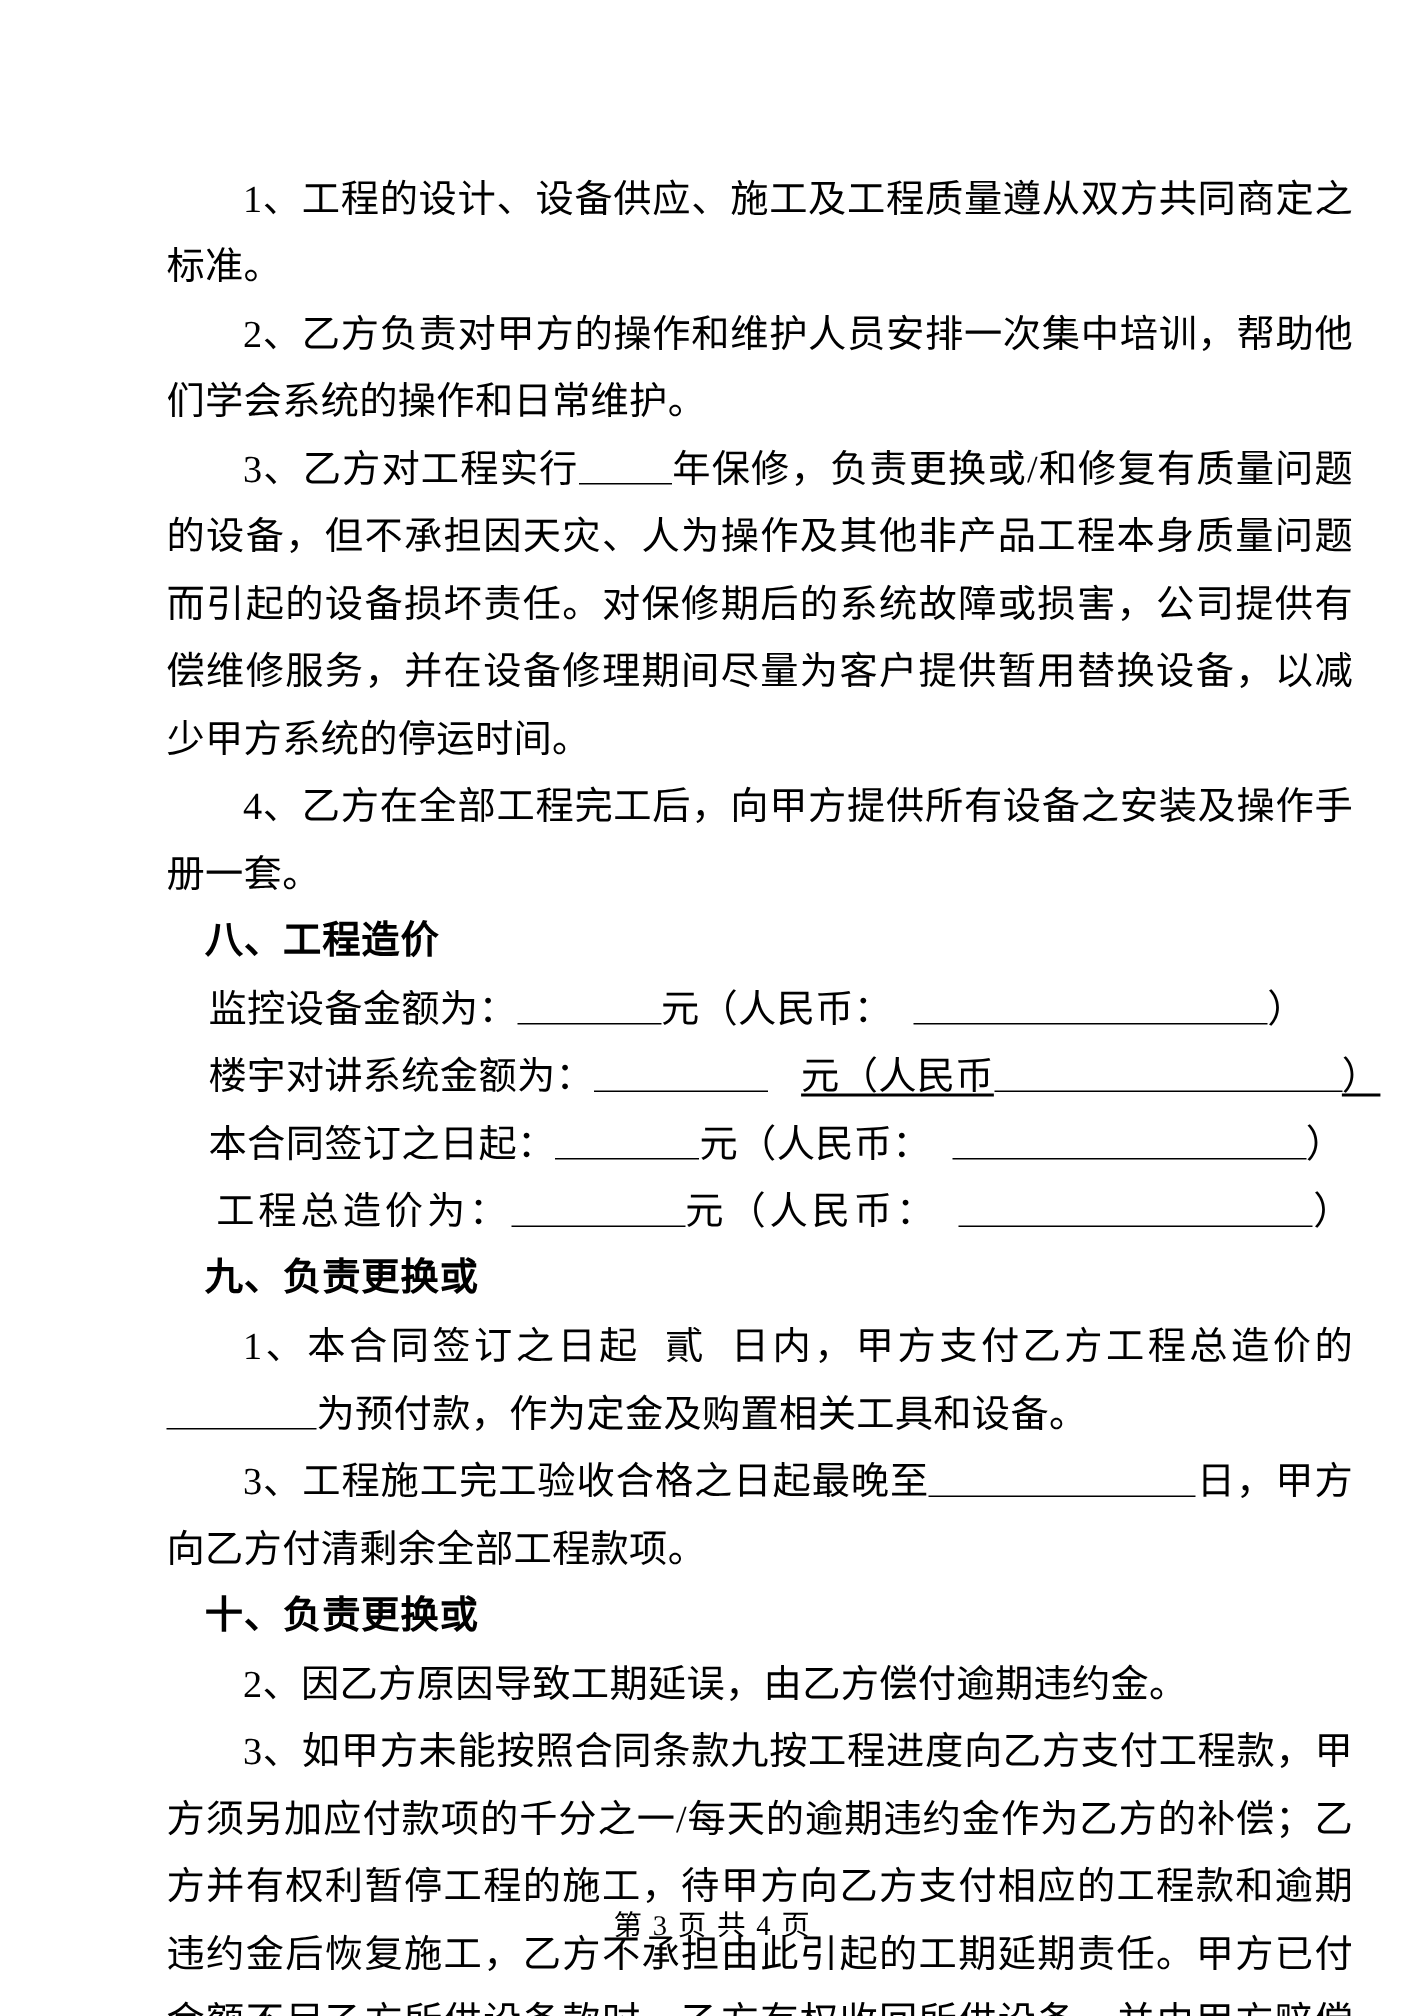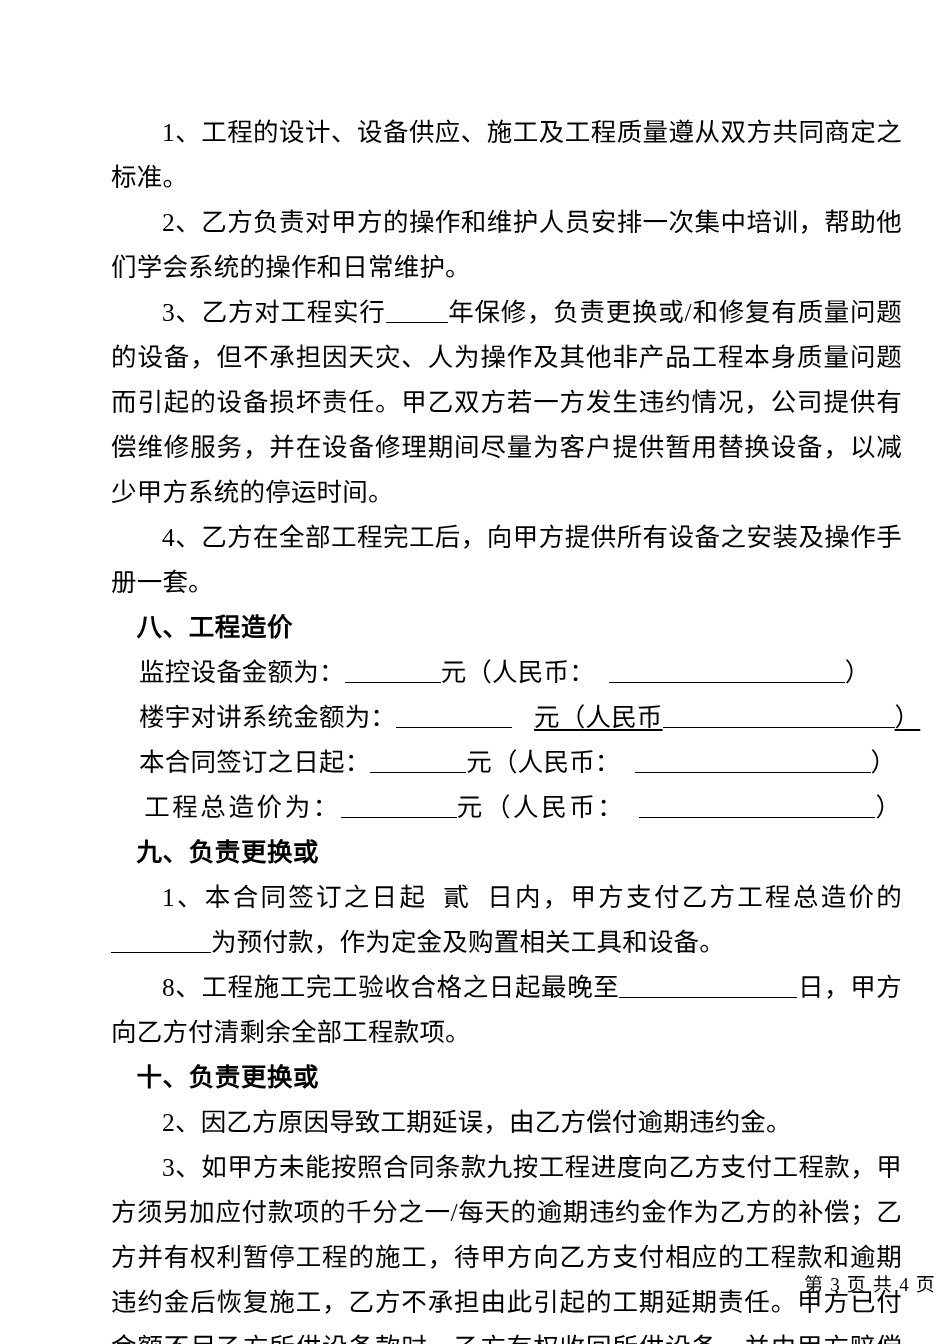--- a/index.html
+++ b/index.html
@@ -75,56 +75,56 @@
   .b-yr   { width: 62px; }
   .b-pct  { width: 100px; }
   .b-date { width: 178px; }
   .gap-sm { display:inline-block; width: 14px; }
   .gap-md { display:inline-block; width: 22px; }
   .footer {
     position: absolute;
     left: 0;
     right: 0;
     bottom: 48px;
-    text-align: right;
+    text-align: center;
     font-size: 19px;
     letter-spacing: 1.2px;
     color: #000;
     font-family: "Liberation Serif", "DejaVu Serif", serif;
   }
 </style>
 </head>
 <body>
 
 <div class="page">
   <div class="doc-body">
 
     <p class="para">1、工程的设计、设备供应、施工及工程质量遵从双方共同商定之标准。</p>
 
     <p class="para">2、乙方负责对甲方的操作和维护人员安排一次集中培训，帮助他们学会系统的操作和日常维护。</p>
 
-    <p class="para"><span>3、乙方对工程实行</span><span class="blank b-yr"></span><span>年保修，负责更换或/和修复有质量问题的设备，但不承担因天灾、人为操作及其他非产品工程本身质量问题而引起的设备损坏责任。甲乙双方若一方发生违约情况，公司提供有偿维修服务，并在设备修理期间尽量为客户提供暂用替换设备，以减少甲方系统的停运时间。</span></p>
+    <p class="para"><span>3、乙方对工程实行</span><span class="blank b-yr"></span><span>年保修，负责更换或/和修复有质量问题的设备，但不承担因天灾、人为操作及其他非产品工程本身质量问题而引起的设备损坏责任。对保修期后的系统故障或损害，公司提供有偿维修服务，并在设备修理期间尽量为客户提供暂用替换设备，以减少甲方系统的停运时间。</span></p>
 
     <p class="para">4、乙方在全部工程完工后，向甲方提供所有设备之安装及操作手册一套。</p>
 
     <h2 class="heading">八、工程造价</h2>
 
     <p class="fill-line"><span>监控设备金额为：</span><span class="blank b-md"></span><span>元（人民币：</span><span class="gap-sm"></span><span class="blank b-name"></span><span>）</span></p>
 
     <p class="fill-line"><span>楼宇对讲系统金额为：</span><span class="blank b-lg"></span><span class="gap-md"></span><span class="u">元（人民币</span><span class="blank b-name2"></span><span class="u">）</span></p>
 
     <p class="fill-line"><span>本合同签订之日起：</span><span class="blank b-md"></span><span>元（人民币：</span><span class="gap-sm"></span><span class="blank b-name"></span><span>）</span></p>
 
     <p class="fill-line wide"><span>工程总造价为：</span><span class="blank b-lg"></span><span>元（人民币：</span><span class="gap-sm"></span><span class="blank b-name"></span><span>）</span></p>
 
     <h2 class="heading">九、负责更换或</h2>
 
     <p class="para"><span>1、本合同签订之日起</span><span class="gap-sm"></span><span>貳</span><span class="gap-sm"></span><span>日内，甲方支付乙方工程总造价的</span><span class="blank b-pct"></span><span>为预付款，作为定金及购置相关工具和设备。</span></p>
 
-    <p class="para"><span>8、工程施工完工验收合格之日起最晚至</span><span class="blank b-date"></span><span>日，甲方向乙方付清剩余全部工程款项。</span></p>
+    <p class="para"><span>3、工程施工完工验收合格之日起最晚至</span><span class="blank b-date"></span><span>日，甲方向乙方付清剩余全部工程款项。</span></p>
 
     <h2 class="heading">十、负责更换或</h2>
 
 
     <p class="para">2、因乙方原因导致工期延误，由乙方偿付逾期违约金。</p>
 
     <p class="para">3、如甲方未能按照合同条款九按工程进度向乙方支付工程款，甲方须另加应付款项的千分之一/每天的逾期违约金作为乙方的补偿；乙方并有权利暂停工程的施工，待甲方向乙方支付相应的工程款和逾期违约金后恢复施工，乙方不承担由此引起的工期延期责任。甲方已付金额不足乙方所供设备款时，乙方有权收回所供设备，并由甲方赔偿乙方由此产生的一切经济损失。</p>
 
   </div>
 

